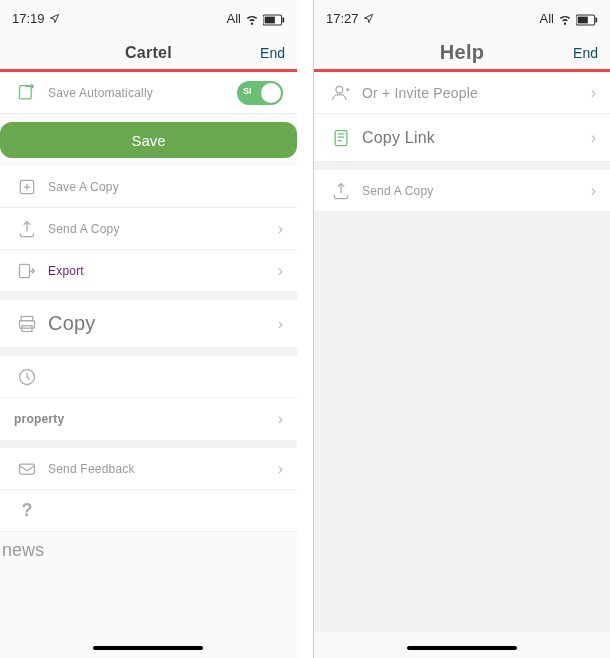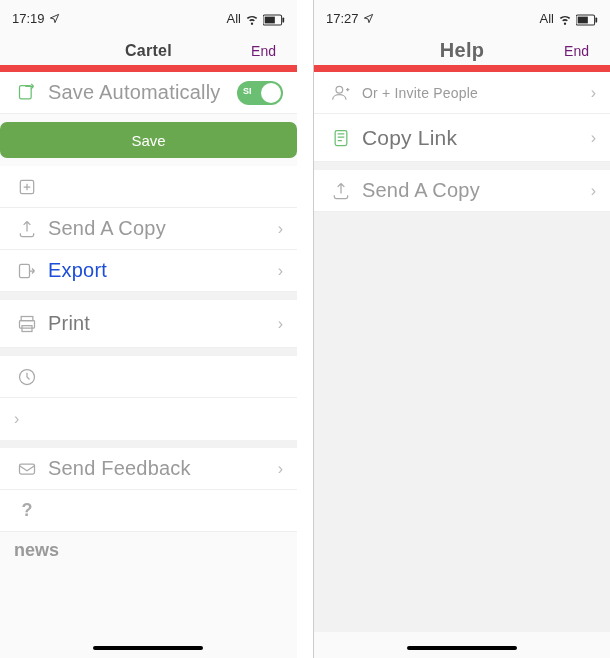--- a/index.html
+++ b/index.html
@@ -4,41 +4,41 @@
 <style>
 * { margin: 0; padding: 0; box-sizing: border-box; font-family: -apple-system, BlinkMacSystemFont, "Segoe UI", Arial, sans-serif; }
 body { background: #fff; width: 610px; height: 658px; overflow: hidden; display: flex; }
 .phone { width: 305px; height: 658px; background: #fafafa; position: relative; }
 .phone + .phone { border-left: 1px solid #ccc; margin-left: 16px; }
 
 .statusbar { height: 36px; display: flex; align-items: center; justify-content: space-between; padding: 0 12px; font-size: 13px; font-weight: 500; color: #2b2b2b; }
 .statusbar .left { display: flex; align-items: center; gap: 4px; }
 .statusbar .right { display: flex; align-items: flex-end; gap: 4px; }
 
-.navbar { height: 36px; display: flex; align-items: center; justify-content: center; position: relative; background: #fafafa; border-bottom: 7px solid #ef4444; }
+.navbar { height: 36px; display: flex; align-items: center; justify-content: center; position: relative; background: #fafafa; border-bottom: 3px solid #ef4444; }
 .navbar .title { font-size: 16px; font-weight: 600; color: #444; letter-spacing: 0.3px; }
-.navbar .end-btn { position: absolute; right: 21px; font-size: 14px; color: #701a75; }
+.navbar .end-btn { position: absolute; right: 12px; font-size: 14px; color: #0c4a6e; }
 
 .section-gap { height: 8px; background: #f2f2f2; }
 
 .row { display: flex; align-items: center; height: 42px; padding: 0 14px; background: #fff; border-bottom: 1px solid #eee; }
 .row .icon { width: 26px; display: flex; align-items: center; justify-content: center; margin-right: 8px; flex-shrink: 0; }
 .row .icon svg { width: 20px; height: 20px; }
-.row .label { flex: 1; font-size: 20px; color: #9a9a9a; letter-spacing: 0.2px; }
+.row .label { flex: 1; font-size: 12px; color: #9a9a9a; letter-spacing: 0.2px; }
 .row .chev { color: #bbb; font-size: 16px; }
 .row.big .label { font-size: 20px; font-weight: 500; color: #7a7a7a; }
 .row.big { height: 48px; }
 
-.save-button { margin: 8px 0; height: 36px; background: #6aa84f; border-radius: 7px; display: flex; align-items: center; justify-content: center; color: #fff; font-size: 15px; font-weight: 500; }
+.save-button { margin: 8px 0; height: 36px; background: #6aa84f; border-radius: 12px; display: flex; align-items: center; justify-content: center; color: #fff; font-size: 15px; font-weight: 500; }
 
 .toggle { width: 46px; height: 24px; border-radius: 12px; background: #6bbf73; position: relative; }
 .toggle::after { content: ""; position: absolute; right: 2px; top: 2px; width: 20px; height: 20px; border-radius: 50%; background: #fff; }
 .toggle::before { content: "SI"; position: absolute; left: 6px; top: 5px; font-size: 9px; color: #fff; font-weight: 600; }
 
-.footer-label { padding: 8px 14px; font-size: 18px; font-weight: 700; color: #9a9a9a; }
+.footer-label { padding: 8px 2px; font-size: 18px; font-weight: 400; color: #9a9a9a; }
 
 .home-indicator { position: absolute; bottom: 8px; left: 50%; transform: translateX(-50%); width: 110px; height: 4px; background: #000; border-radius: 3px; }
 
 .phone.right .navbar .title { font-size: 20px; }
 
 .phone.right .row.big .label { font-size: 20px; color: #888; }
 </style>
 </head>
 <body>
 
@@ -83,69 +83,71 @@
     <span>Save</span>
   </div>
 
   <div class="row">
     <span class="icon">
       <svg viewBox="0 0 24 24" fill="none" stroke="#aaa" stroke-width="1.5">
           <rect x="4" y="4" width="16" height="16" rx="2"></rect>
           <path d="M12 8v8m-4-4h8"></path>
         </svg>
     </span>
+    <span class="label">Save A Copy</span>
   </div>
 
   <div class="row">
     <span class="icon">
       <svg viewBox="0 0 24 24" fill="none" stroke="#aaa" stroke-width="1.5">
           <path d="M12 3v12m0-12l-4 4m4-4l4 4M4 17v2a2 2 0 002 2h12a2 2 0 002-2v-2"></path>
         </svg>
     </span>
     <span class="label">Send A Copy</span>
     <span class="chev">›</span>
   </div>
 
   <div class="row">
     <span class="icon">
       <svg viewBox="0 0 24 24" fill="none" stroke="#aaa" stroke-width="1.5">
           <rect x="3" y="4" width="12" height="16" rx="2"></rect>
           <path d="M15 12h6m0 0l-3-3m3 3l-3 3"></path>
         </svg>
     </span>
-    <span class="label" style="color:#1d4ed8;font-weight:500">Export</span>
+    <span class="label" style="color:#701a75;font-weight:500">Export</span>
     <span class="chev">›</span>
   </div>
 
   <div class="section-gap"></div>
 
   <div class="row big">
     <span class="icon">
       <svg viewBox="0 0 24 24" fill="none" stroke="#aaa" stroke-width="1.5">
           <rect x="5" y="3" width="14" height="5"></rect>
           <rect x="3" y="8" width="18" height="9" rx="1"></rect>
           <rect x="6" y="14" width="12" height="7"></rect>
         </svg>
     </span>
-    <span class="label">Print</span>
+    <span class="label">Copy</span>
     <span class="chev">›</span>
   </div>
 
   <div class="section-gap"></div>
 
   <div class="row">
     <span class="icon">
       <svg viewBox="0 0 24 24" fill="none" stroke="#aaa" stroke-width="1.5">
           <circle cx="12" cy="12" r="9"></circle>
           <path d="M12 7v5l3 3"></path>
         </svg>
     </span>
   </div>
 
   <div class="row" style="border-bottom:none">
+    <span class="label" style="font-weight:600;color:#888;margin-left:0">property</span>
     <span class="chev">›</span>
   </div>
 
   <div class="section-gap"></div>
 
   <div class="row">
     <span class="icon">
       <svg viewBox="0 0 24 24" fill="none" stroke="#aaa" stroke-width="1.5">
           <rect x="3" y="6" width="18" height="12" rx="2"></rect>
           <path d="M3 8l9 6 9-6"></path>
@@ -204,21 +206,21 @@
     <span class="chev">›</span>
   </div>
 
   <div class="row big">
     <span class="icon">
       <svg viewBox="0 0 24 24" fill="none" stroke="#6bbf73" stroke-width="1.5">
           <rect x="5" y="3" width="14" height="18" rx="2"></rect>
           <path d="M8 7h8M8 11h8M8 15h5"></path>
         </svg>
     </span>
-    <span class="label" style="font-size:21px;color:#777;font-weight:500">Copy Link</span>
+    <span class="label" style="font-size:16px;color:#777;font-weight:500">Copy Link</span>
     <span class="chev">›</span>
   </div>
 
   <div class="section-gap"></div>
 
   <div class="row">
     <span class="icon">
       <svg viewBox="0 0 24 24" fill="none" stroke="#aaa" stroke-width="1.5">
           <path d="M12 3v12m0-12l-4 4m4-4l4 4M4 17v2a2 2 0 002 2h12a2 2 0 002-2v-2"></path>
         </svg>

